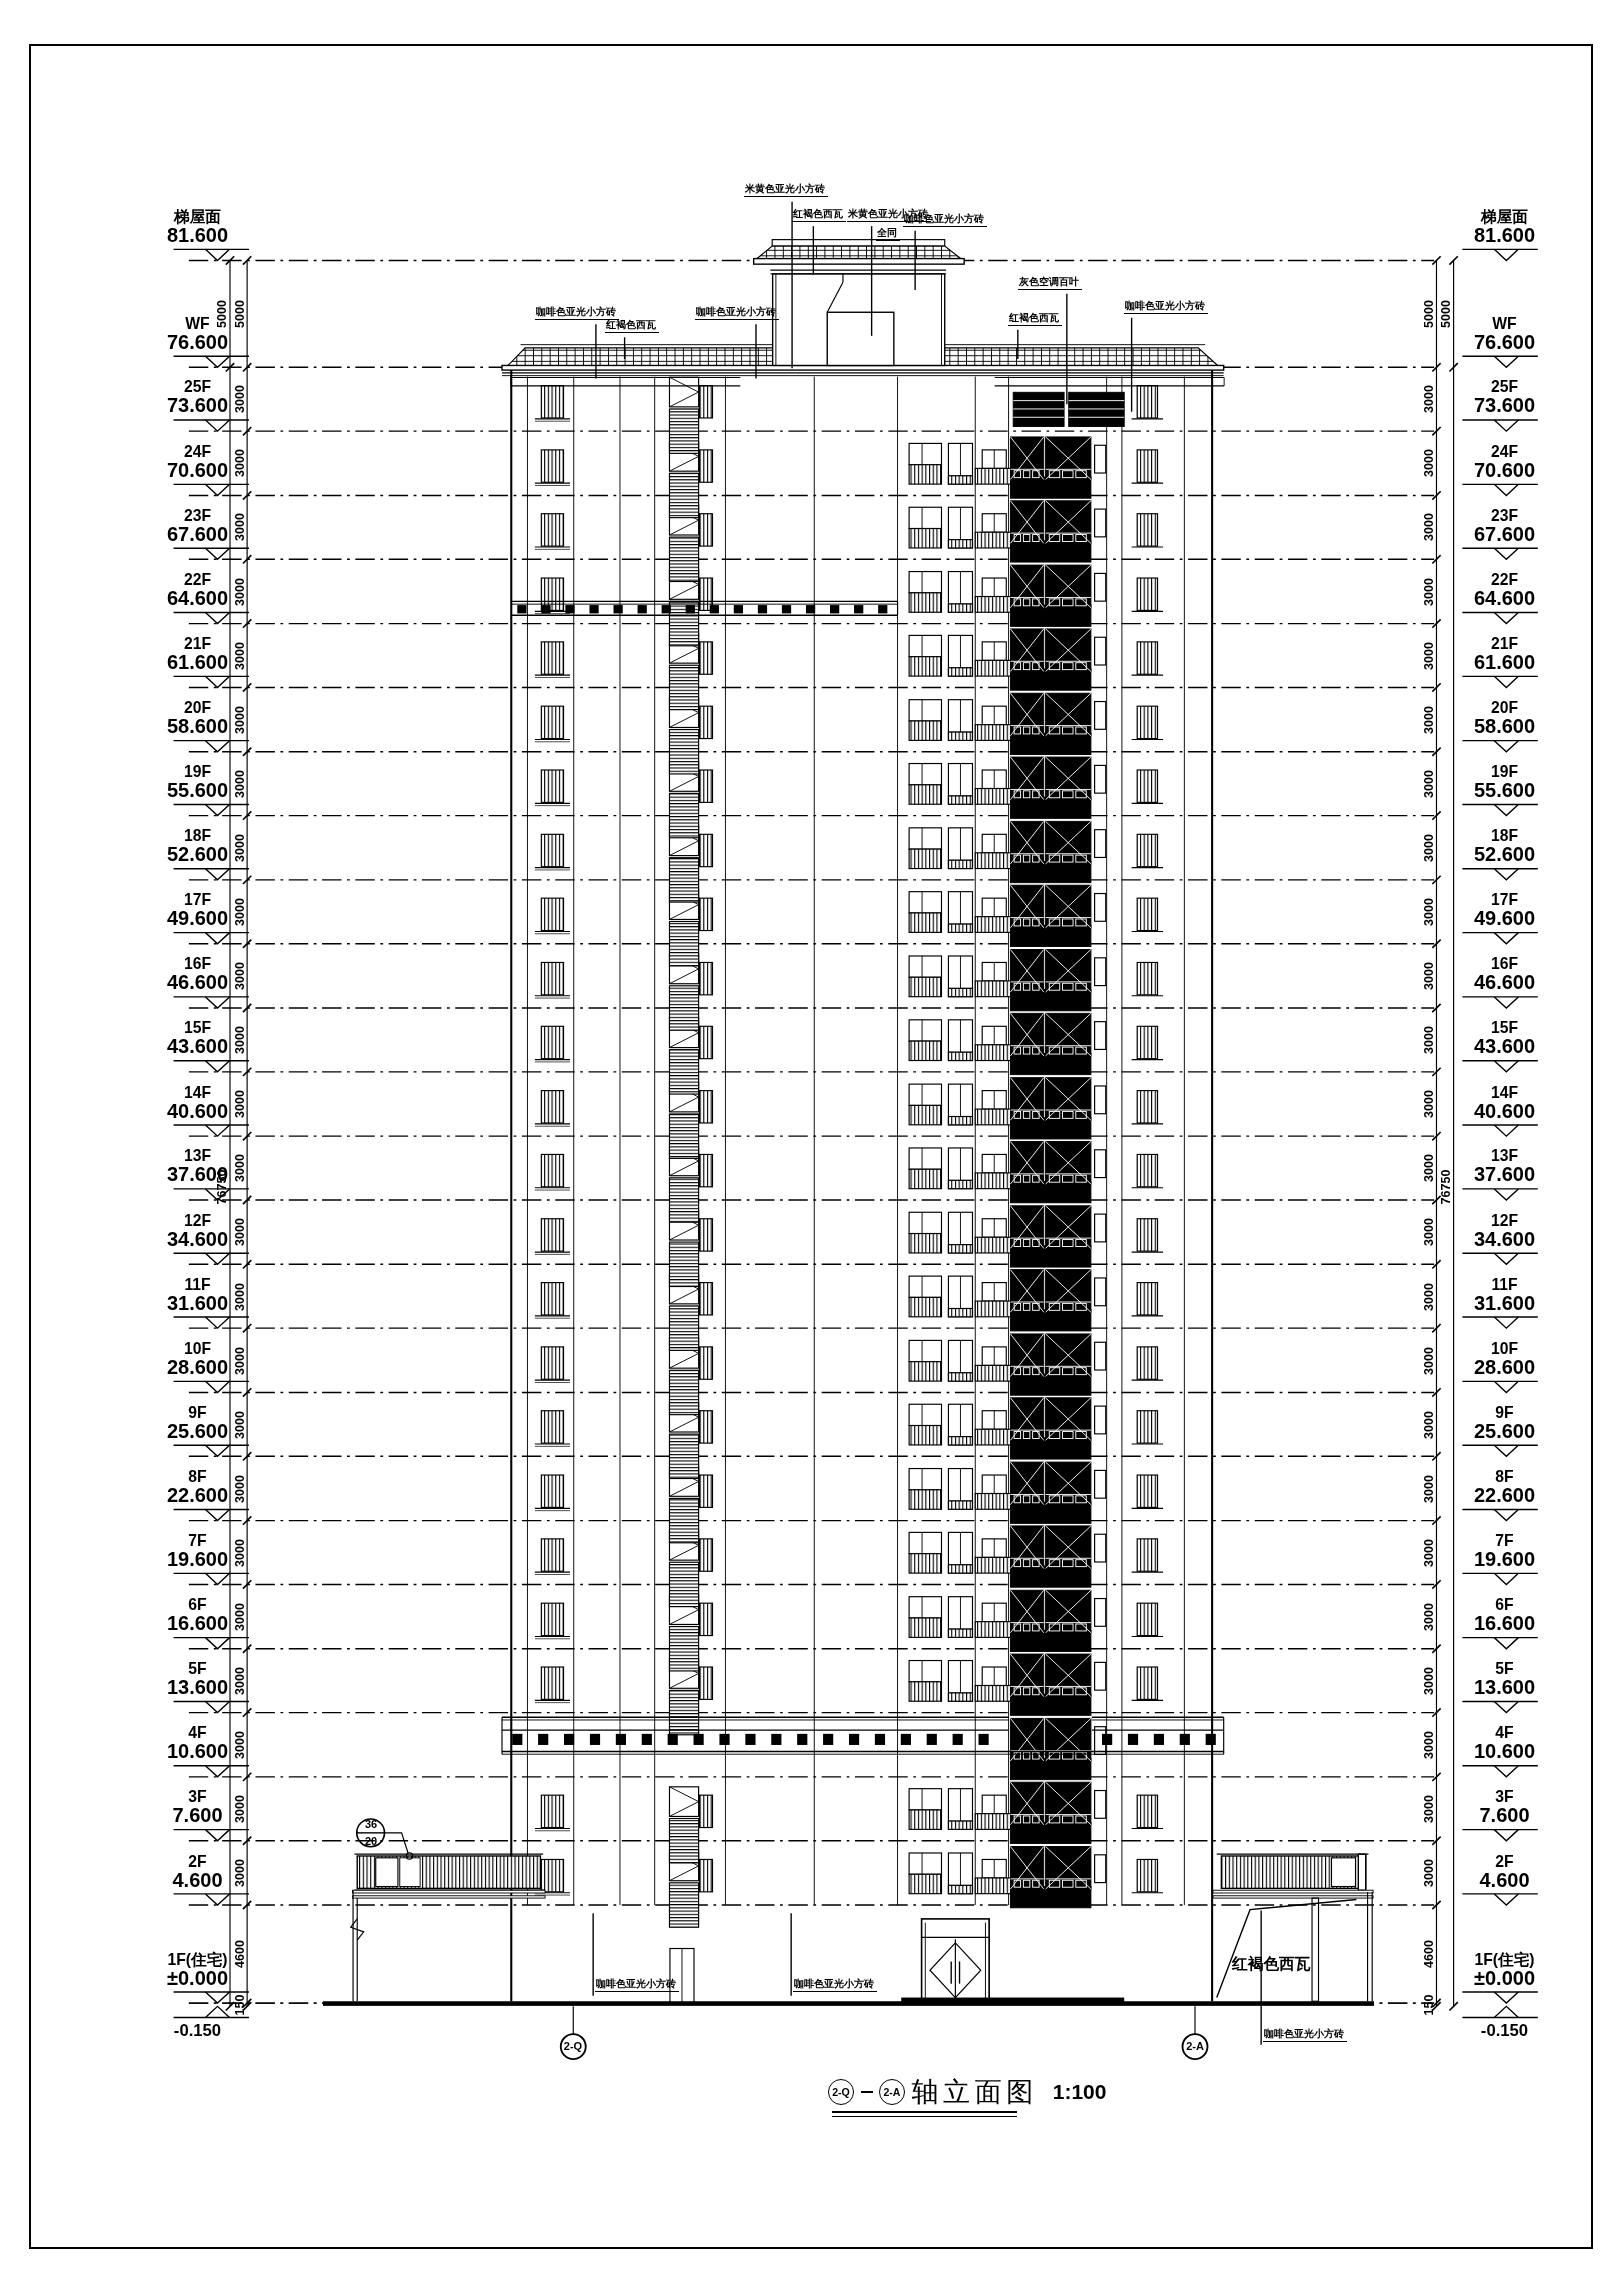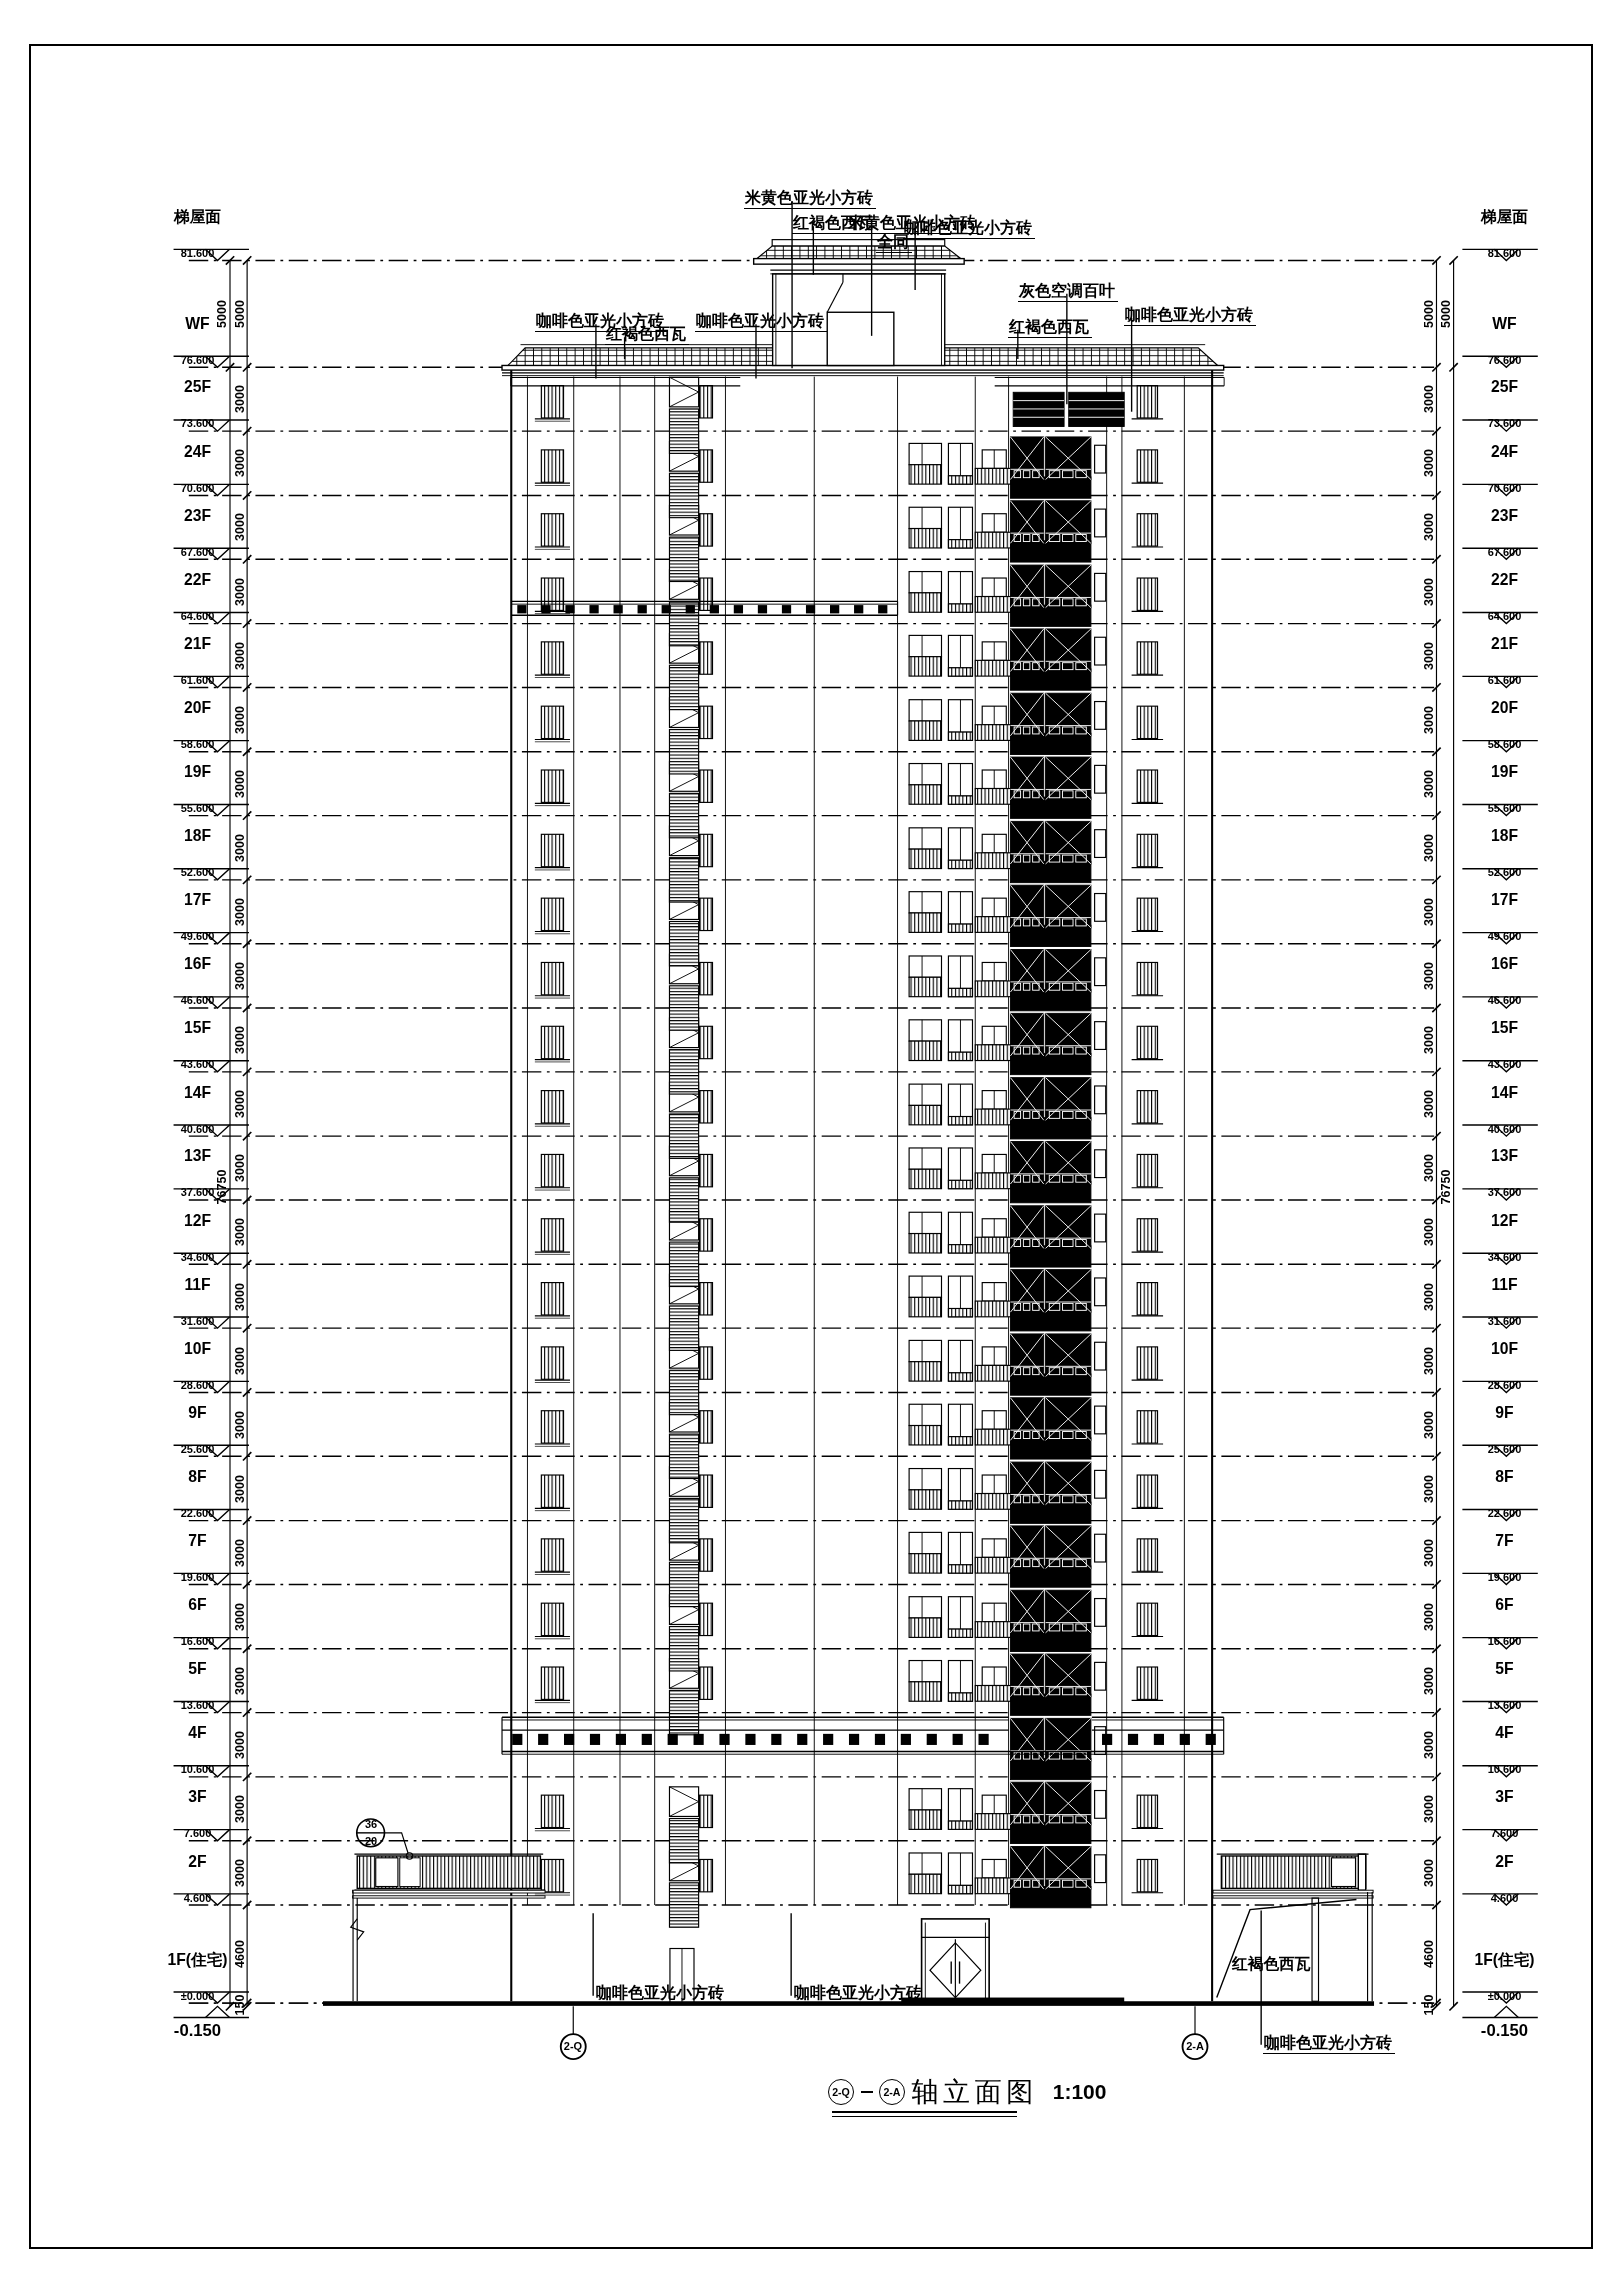--- a/index.html
+++ b/index.html
@@ -3,23 +3,23 @@
 <meta charset="utf-8">
 <style>
   html,body{margin:0;padding:0;background:#fff;}
   body{font-family:"Liberation Sans","DejaVu Sans",sans-serif;color:#000;}
   .sheet{position:relative;width:1623px;height:2295px;background:#ffffff;overflow:hidden;}
   .frame{position:absolute;left:29px;top:44px;width:1564px;height:2205px;border:2.3px solid #000;box-sizing:border-box;}
   svg.linework{position:absolute;left:0;top:0;}
   .txt{position:absolute;white-space:nowrap;line-height:1.05;}
   .lvl{width:97px;text-align:center;}
   .lvl .nm{font-size:15.7px;font-weight:600;display:block;}
-  .lvl .vl{font-size:11px;font-weight:600;display:block;margin-top:23px;}
+  .lvl .vl{font-size:20px;font-weight:600;display:block;}
   .dimtxt{font-size:12.5px;font-weight:600;transform:translate(-50%,-50%) rotate(-90deg);transform-origin:center;}
-  .callout{font-size:16px;font-weight:700;border-bottom:1.4px solid #000;padding:0 2.8px 1.4px 0.9px;margin-top:6px;}
+  .callout{font-size:10px;font-weight:700;border-bottom:1.4px solid #000;padding:0 2.8px 1.4px 0.9px;}
   .plainlab{font-size:15.7px;font-weight:700;}
   .belowtxt{font-size:16.7px;font-weight:600;width:97px;text-align:center;}
   .bubbletxt{font-size:11px;font-weight:700;transform:translate(-50%,-50%);}
   .title-row{position:absolute;left:828px;top:2076px;height:32px;display:flex;align-items:center;gap:6.5px;}
   .tb{width:24px;height:24px;border:1.9px solid #000;border-radius:50%;display:flex;align-items:center;justify-content:center;font-size:10.6px;font-weight:700;flex:0 0 auto;}
   .tdash{width:12px;height:1.9px;background:#000;flex:0 0 auto;}
   .tname{font-size:27px;font-weight:400;letter-spacing:4.6px;}
   .tscale{font-size:21px;font-weight:600;margin-left:8.3px;}
   .uline{position:absolute;background:#000;}
 </style>

